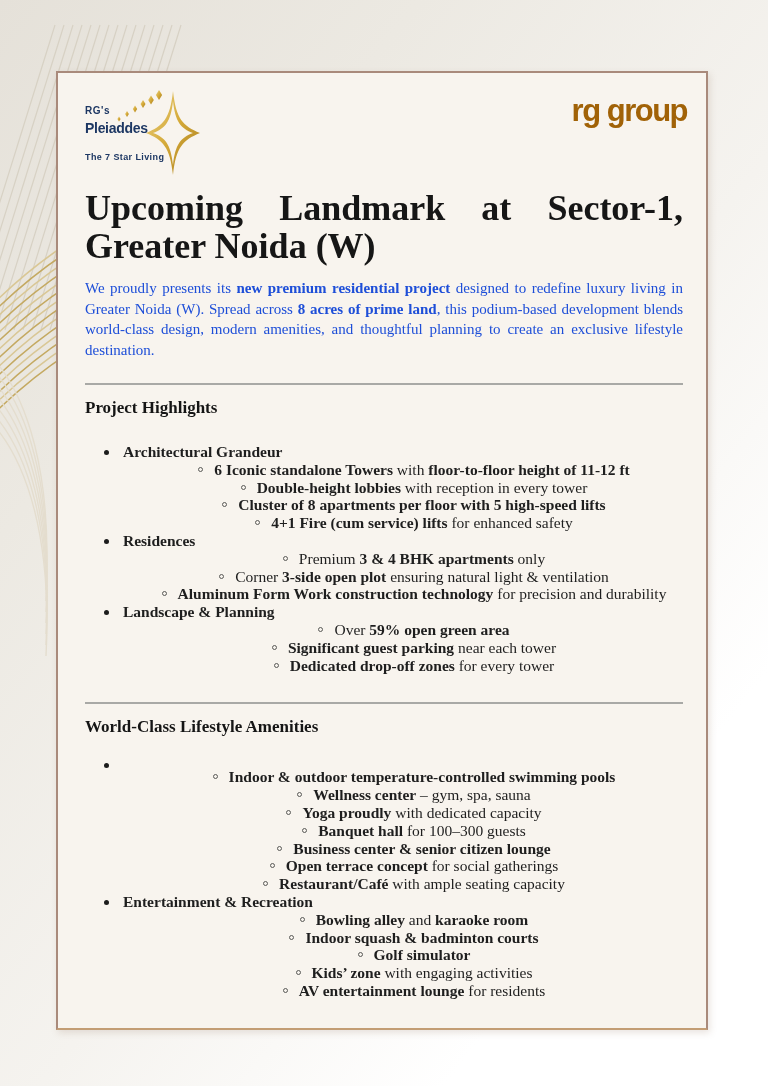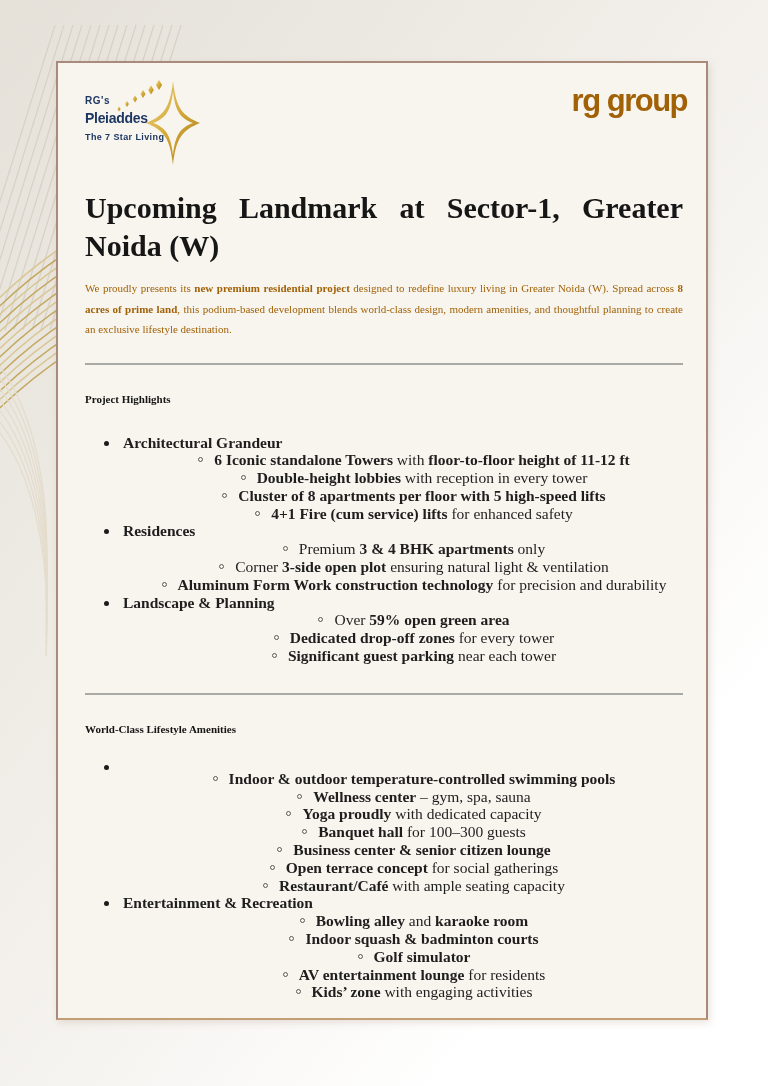--- a/index.html
+++ b/index.html
@@ -1,40 +1,40 @@
 <!DOCTYPE html>
 <html><head>
 <meta charset="utf-8">
 <style>
   * { margin:0; padding:0; box-sizing:border-box; }
   html,body { width:768px; height:1086px; }
   body { font-family:"Liberation Serif", serif; }
   .stage { position:relative; width:768px; height:1086px; overflow:hidden;
            background:linear-gradient(128deg,#e5e1d9 0%,#ece9e2 26%,#f5f3ef 55%,#ffffff 80%); }
   .decor { position:absolute; left:0; top:0; pointer-events:none; }
-  .card { position:absolute; left:56px; top:61px; width:652px; height:959px;
+  .card { position:absolute; left:56px; top:71px; width:652px; height:959px;
           background:#f8f4ee; border:2px solid #a98a7b; border-bottom-color:#c39d74;
           box-shadow:2px 3px 7px rgba(150,120,100,.20);
           padding:12px 23px 0 27px; }
   .logo-row { display:flex; justify-content:space-between; align-items:flex-start; height:100px; }
   .brand-left { position:relative; width:180px; height:96px; }
   .star-svg { position:absolute; left:28px; top:4px; }
   .brand-text { position:absolute; left:0; top:20px; color:#1d3763;
                 font-family:"Liberation Sans", sans-serif; font-weight:bold; }
   .brand-pre { display:block; font-size:10px; line-height:12px; letter-spacing:.5px; }
   .brand-name { display:block; font-size:14px; line-height:23px; letter-spacing:-.3px; }
-  .brand-tag { display:block; font-size:9px; line-height:11px; letter-spacing:.4px; margin-top:2px; }
+  .brand-tag { display:block; font-size:9px; line-height:11px; letter-spacing:.4px; margin-top:12px; }
   .brand-right { font-family:"Liberation Sans", sans-serif; font-weight:bold; font-size:31px;
                  letter-spacing:-1.5px; color:#a16207; margin-top:8px; margin-right:-4px; }
-  .title { font-size:30px; font-weight:bold; line-height:38px; color:#161616;
-           text-align:justify; margin-top:14px; }
-  .intro { font-size:11px; line-height:20.5px; color:#a16207; text-align:justify; margin-top:13px; }
+  .title { font-size:36px; font-weight:bold; line-height:38px; color:#161616;
+           text-align:justify; margin-top:4px; }
+  .intro { font-size:15px; line-height:20.5px; color:#1d4ed8; text-align:justify; margin-top:13px; }
   .divider { border:none; border-top:2px solid #a9a9a6; margin-top:23px; }
   .divider.d2 { margin-top:28px; }
-  .sec-heading { font-size:11px; font-weight:bold; color:#151515; margin-top:23px; line-height:22px; }
+  .sec-heading { font-size:17px; font-weight:bold; color:#151515; margin-top:12px; line-height:22px; }
   .blist { margin-top:24px; font-size:15.5px; line-height:17.8px; color:#1e1e1e; }
   .blist.second { margin-top:18px; }
   .b-item { display:flex; padding-left:19px;text-align:center; }
   .dot { width:5px; height:5px; border-radius:50%; background:#1c1c1c;
          margin-top:7px; margin-right:14px; flex-shrink:0; }
   .b-text { font-weight:bold; }
   .s-item { display:flex; padding-left:60px;justify-content:center; }
   .circ { width:5px; height:5px; border-radius:50%; border:1px solid #5a5a58;
           margin-top:6px; margin-right:11px; flex-shrink:0; }
   .bold { font-weight:bold; }
@@ -160,25 +160,25 @@
           <div class="b-item">
             <span class="dot"></span>
             <span class="b-text"><span class="bold">Landscape &amp; Planning</span></span>
           </div>
           <div class="s-item">
             <span class="circ"></span>
             <span><span>Over </span><span class="bold">59% open green area</span></span>
           </div>
           <div class="s-item">
             <span class="circ"></span>
+            <span><span class="bold">Significant guest parking</span><span> near each tower</span></span>
+          </div>
+          <div class="s-item">
+            <span class="circ"></span>
             <span><span class="bold">Dedicated drop-off zones</span><span> for every tower</span></span>
-          </div>
-          <div class="s-item">
-            <span class="circ"></span>
-            <span><span class="bold">Significant guest parking</span><span> near each tower</span></span>
           </div>
         </div>
     </section>
 
     <section>
       <hr class="divider d2">
       <h2 class="sec-heading">World-Class Lifestyle Amenities</h2>
       <div class="blist second">
           <div class="b-item">
             <span class="dot"></span>
@@ -222,23 +222,23 @@
           <div class="s-item">
             <span class="circ"></span>
             <span><span class="bold">Indoor squash &amp; badminton courts</span></span>
           </div>
           <div class="s-item">
             <span class="circ"></span>
             <span><span class="bold">Golf simulator</span></span>
           </div>
           <div class="s-item">
             <span class="circ"></span>
+            <span><span class="bold">Kids’ zone</span><span> with engaging activities</span></span>
+          </div>
+          <div class="s-item">
+            <span class="circ"></span>
             <span><span class="bold">AV entertainment lounge</span><span> for residents</span></span>
-          </div>
-          <div class="s-item">
-            <span class="circ"></span>
-            <span><span class="bold">Kids’ zone</span><span> with engaging activities</span></span>
           </div>
         </div>
     </section>
 
   </div>
 </div>
 
 </body></html>

